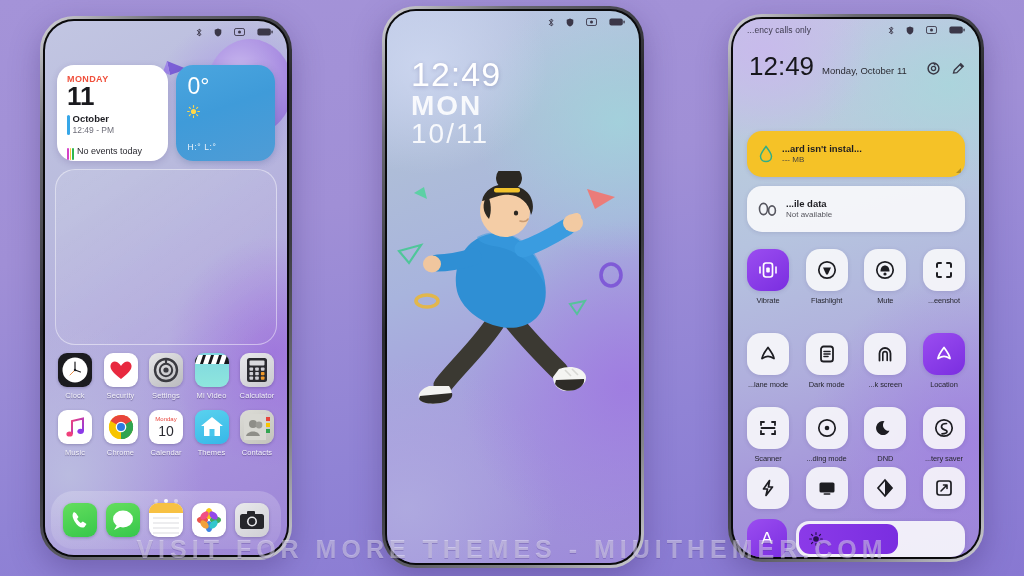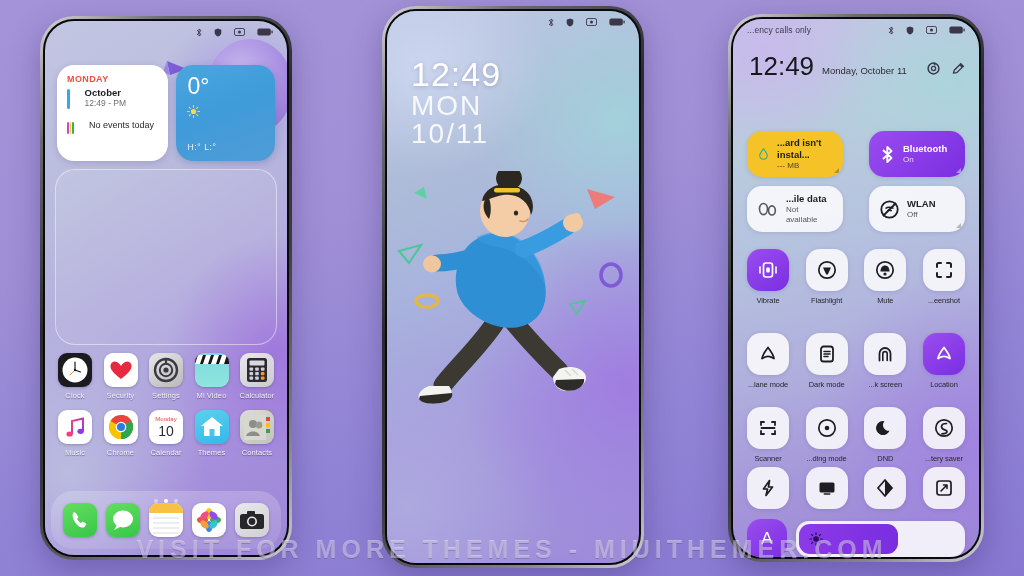--- a/index.html
+++ b/index.html
@@ -95,21 +95,21 @@
   .widgets {
     position:absolute; left:12px; top:44px; right:12px;
     display:flex; gap:8px;
   }
   .w-cal {
     width:118px; height:96px; background:#fff; border-radius:17px;
     padding:9px 10px; box-shadow:0 2px 7px rgba(60,40,110,.18);
   }
   .w-cal .dow{ font-size:9px; font-weight:700; color:#f0503c; letter-spacing:.4px; }
   .w-cal .daynum{ font-size:26px; font-weight:700; color:#19191d; line-height:1.05; margin-top:-1px;}
-  .w-row{ display:flex; align-items:flex-start; gap:15px; margin-top:4px;}
+  .w-row{ display:flex; align-items:flex-start; gap:3px; margin-top:4px;}
   .bar-blue{ width:2.5px; height:20px; background:#37a7e8; border-radius:2px; flex:none; margin-top:1px;}
   .bar-tri{ width:7px; height:12px; flex:none; margin-top:1px; display:flex; gap:1px;}
   .bar-tri i{ display:block; width:2px; height:12px; border-radius:2px;}
   .w-cal .month{ font-size:9.5px; font-weight:700; color:#1d1d22; line-height:1.1;}
   .w-cal .time{ font-size:8.5px; color:#6d6d78; line-height:1.25;}
   .w-cal .noev{ font-size:9px; color:#2a2a30; line-height:1.1;}
 
   .w-weather{
     width:104px; height:96px; border-radius:17px;
     background: linear-gradient(160deg,#4ba6df 0%, #3f9bd9 45%, #4f9cd6 100%);
@@ -155,21 +155,21 @@
     position:absolute; inset:0;
     background:
       radial-gradient(170px 150px at 15% 10%, rgba(205,215,240,.9) 0%, rgba(205,215,240,0) 72%),
       radial-gradient(200px 190px at 92% 20%, rgba(160,215,220,.75) 0%, rgba(160,215,220,0) 72%),
       radial-gradient(230px 230px at 95% 68%, rgba(158,120,225,.85) 0%, rgba(158,120,225,0) 72%),
       radial-gradient(200px 200px at 8% 90%, rgba(176,172,224,.85) 0%, rgba(176,172,224,0) 75%),
       linear-gradient(160deg,#bfc9e6 0%, #aebdd8 25%, #a8b4dd 45%, #a59bdd 70%, #9d8ad9 100%);
   }
   .lockclock{ position:absolute; left:24px; top:46px; color:#fff;}
   .lockclock .t{ font-size:34px; font-weight:300; letter-spacing:1px; line-height:1; text-shadow:0 1px 4px rgba(60,50,110,.25);}
-  .lockclock .d1{ font-size:28px; font-weight:400; letter-spacing:2px; line-height:1.05; color:rgba(255,255,255,.88);}
+  .lockclock .d1{ font-size:28px; font-weight:700; letter-spacing:2px; line-height:1.05; color:rgba(255,255,255,.88);}
   .lockclock .d2{ font-size:28px; font-weight:200; letter-spacing:2px; line-height:1.0; color:rgba(255,255,255,.88);}
 
   .char{ position:absolute; left:0; right:0; top:160px; height:260px; }
   .lock-bottom{
     position:absolute; left:0; right:0; bottom:14px; height:30px;
     display:flex; align-items:center; justify-content:space-between; padding:0 18px;
   }
   .lock-bottom .hint{ flex:1; text-align:center; font-size:8.5px; color:rgba(255,255,255,.85); letter-spacing:.3px;}
   .circ-btn{ width:19px; height:19px; border-radius:50%; border:1.4px solid rgba(255,255,255,.8);
     display:flex; align-items:center; justify-content:center;}
@@ -255,20 +255,21 @@
         </svg>
         <svg class="sb-icon" width="16" height="8" viewBox="0 0 16 8">
           <rect x="0.4" y="0.4" width="13.4" height="7.2" rx="2" fill="#3b3748"></rect>
           <rect x="14.4" y="2.6" width="1.3" height="2.8" rx="0.6" fill="#3b3748"></rect>
         </svg>
       </div>
 
       <div class="widgets">
         <div class="w-cal">
           <div class="dow">MONDAY</div>
+          <div class="daynum">11</div>
           <div class="w-row">
             <span class="bar-blue"></span>
             <span>
               <div class="month">October</div>
               <div class="time">12:49 - PM</div>
             </span>
           </div>
           <div class="w-row" style="margin-top:12px">
             <span class="bar-tri">
               <i style="background:#d442c8"></i>
@@ -612,55 +613,32 @@
         <div class="big-tile" style="background:#f5c227">
           <svg width="16" height="18" viewBox="0 0 16 18">
             <path d="M8 1.5 C11.5 6 13.5 8.6 13.5 11.3 C13.5 14.5 11 16.6 8 16.6 C5 16.6 2.5 14.5 2.5 11.3 C2.5 8.6 4.5 6 8 1.5Z" fill="none" stroke="#2fae88" stroke-width="1.5"></path>
           </svg>
           <div>
             <div class="tt" style="color:#1d1d22">...ard isn't instal...</div>
             <div class="ts" style="color:#3a3a40">--- MB</div>
           </div>
           <span class="corner"></span>
         </div>
-        <div class="big-tile" style="background:linear-gradient(135deg,#9a4bf0,#7a2ee0)">
-          <svg width="15" height="19" viewBox="0 0 15 19">
-            <path d="M3 5 L11.5 13 L7.3 17 V2 L11.5 6 L3 14" stroke="#fff" stroke-width="1.9" fill="none" stroke-linejoin="round"></path>
-          </svg>
-          <div>
-            <div class="tt" style="color:#fff">Bluetooth</div>
-            <div class="ts" style="color:#f0e6ff">On</div>
-          </div>
-          <span class="corner" style="border-bottom-color:rgba(255,255,255,.45)"></span>
-        </div>
       </div>
 
       <div class="cc-bigrow" style="top:167px">
         <div class="big-tile" style="background:rgba(250,250,252,.9)">
           <svg width="20" height="14" viewBox="0 0 20 14">
             <ellipse cx="5.5" cy="7" rx="4" ry="5.6" fill="none" stroke="#56565f" stroke-width="1.6"></ellipse>
             <ellipse cx="14" cy="8.5" rx="3.4" ry="4.6" fill="none" stroke="#56565f" stroke-width="1.6"></ellipse>
           </svg>
           <div>
             <div class="tt" style="color:#1d1d22">...ile data</div>
             <div class="ts" style="color:#4a4a52">Not available</div>
           </div>
-        </div>
-        <div class="big-tile" style="background:rgba(250,250,252,.9)">
-          <svg width="19" height="19" viewBox="0 0 19 19">
-            <circle cx="9.5" cy="9.5" r="8.2" fill="none" stroke="#1d1d22" stroke-width="1.8"></circle>
-            <path d="M5.5 8.5 C7.5 6.8 11.5 6.8 13.5 8.5" stroke="#1d1d22" stroke-width="1.6" fill="none"></path>
-            <path d="M7.3 11 C8.5 10 10.5 10 11.7 11" stroke="#1d1d22" stroke-width="1.6" fill="none"></path>
-            <line x1="3" y1="16" x2="16" y2="3" stroke="#1d1d22" stroke-width="1.8"></line>
-          </svg>
-          <div>
-            <div class="tt" style="color:#1d1d22">WLAN</div>
-            <div class="ts" style="color:#4a4a52">Off</div>
-          </div>
-          <span class="corner"></span>
         </div>
       </div>
 
       <div class="cc-smallrow" style="top:230px">
         <div class="sm">
           <div class="box on">
             <svg width="20" height="20" viewBox="0 0 20 20">
               <rect x="5.5" y="3" width="9" height="14" rx="2.4" fill="none" stroke="#fff" stroke-width="1.7"></rect>
               <rect x="8.2" y="7.5" width="3.6" height="5" rx="1" fill="#fff"></rect>
               <path d="M2 7 V13 M18 7 V13" stroke="#fff" stroke-width="1.6" stroke-linecap="round"></path>

